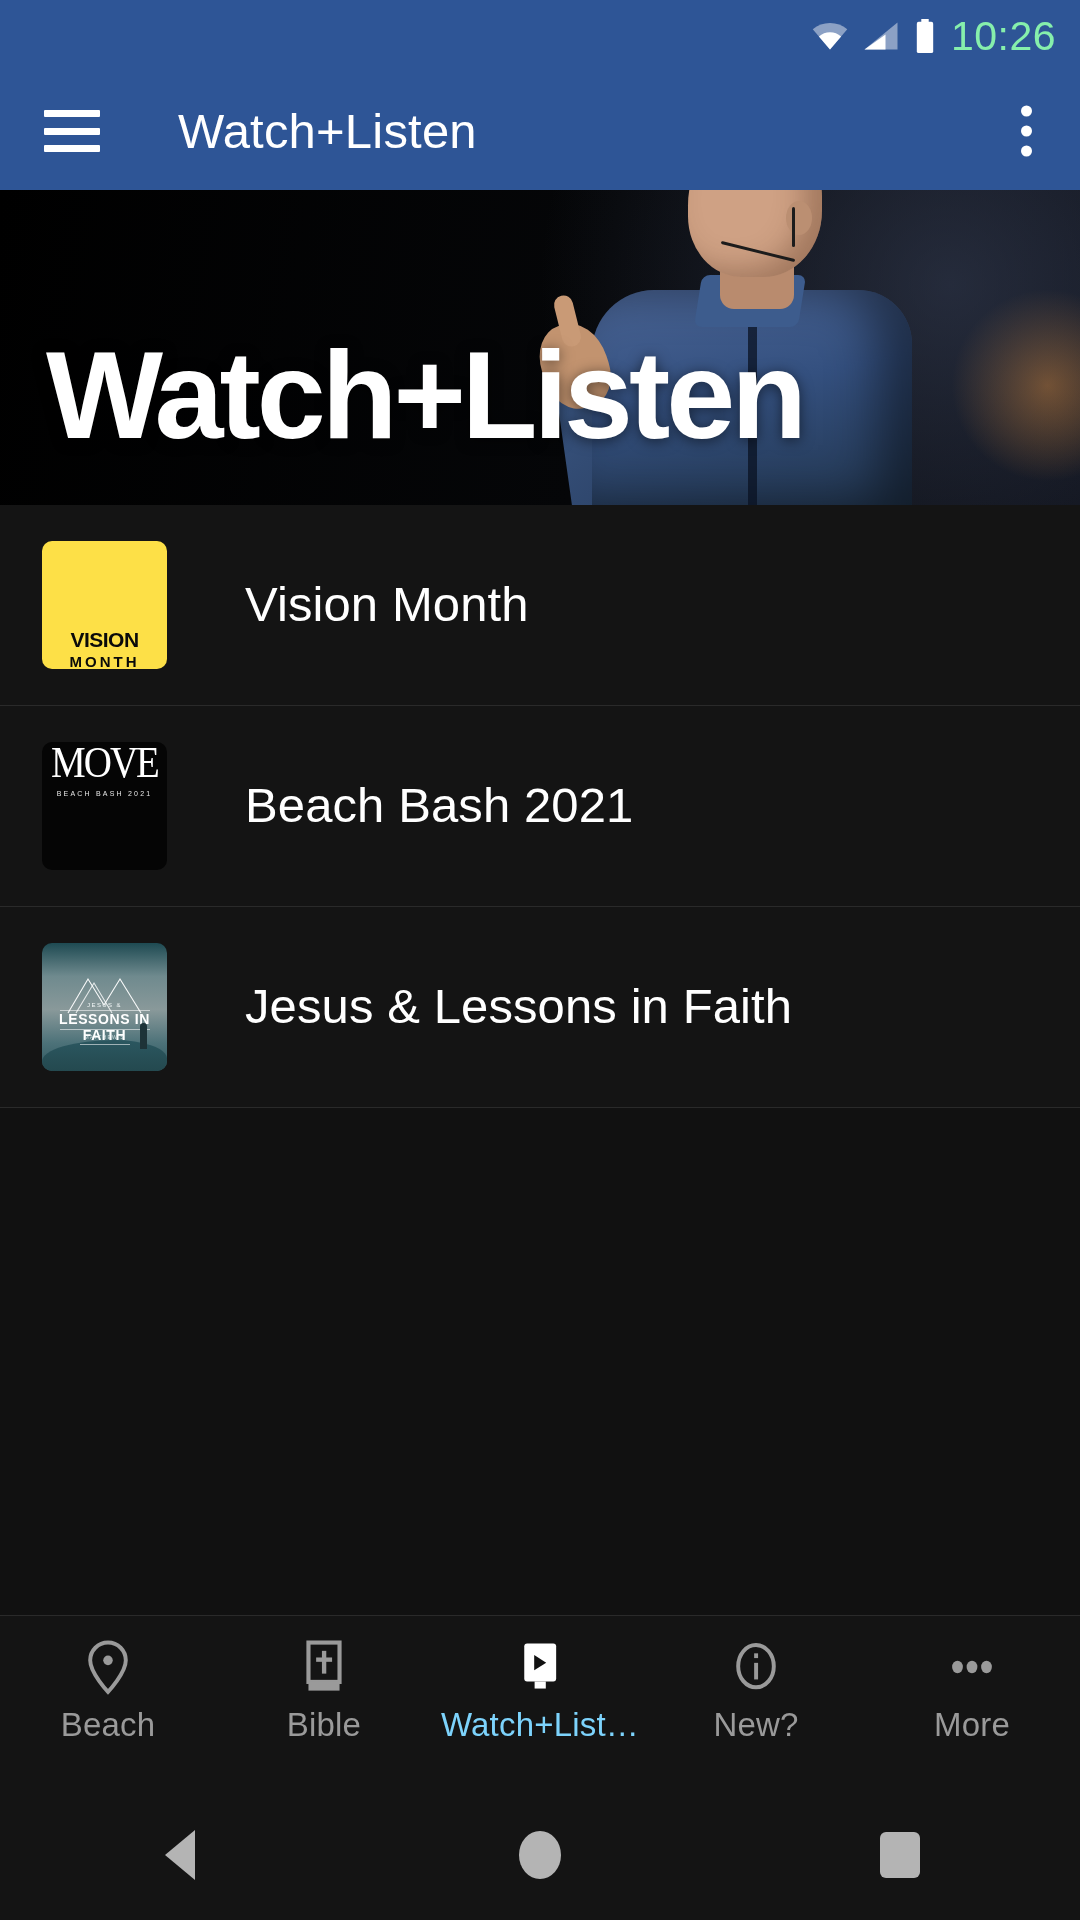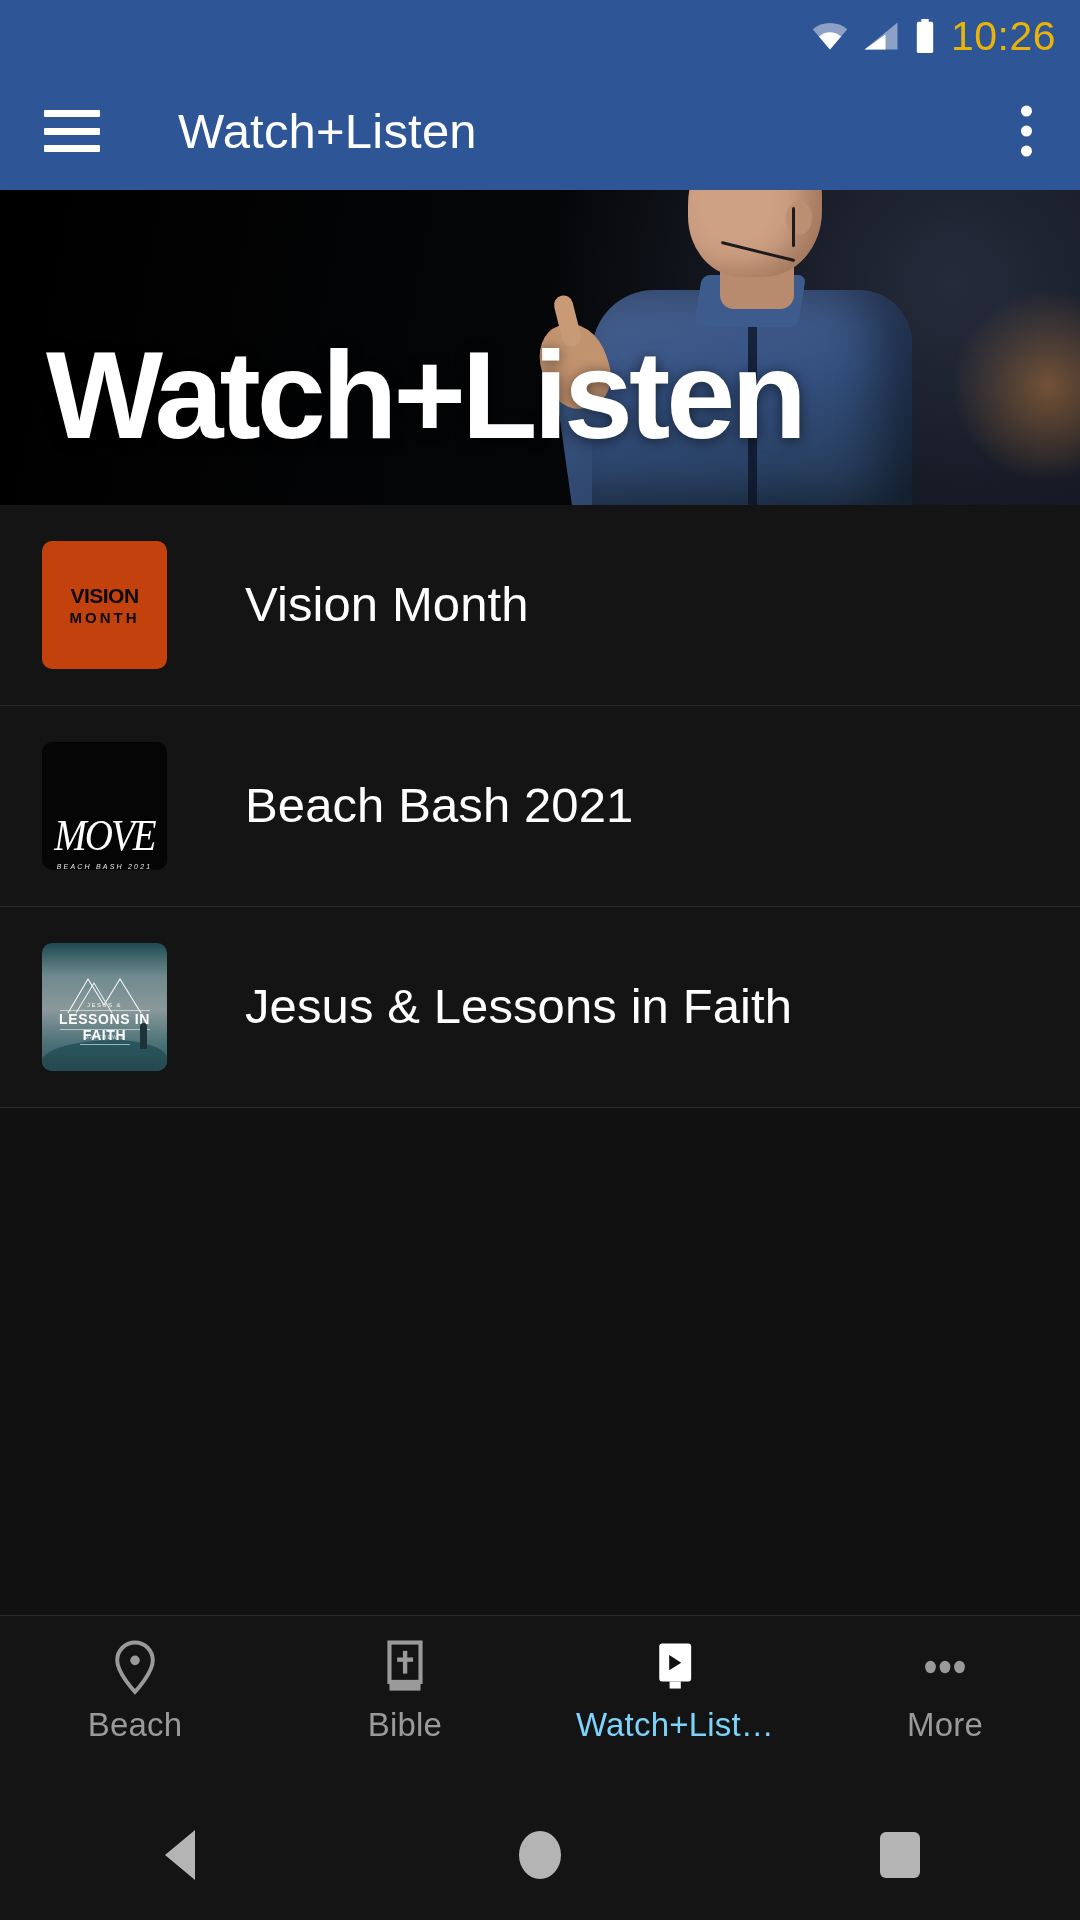--- a/index.html
+++ b/index.html
@@ -13,21 +13,21 @@
 
   
   .statusbar {
     position:absolute; top:0; left:0; width:1080px; height:72px;
     background:#2e5596;
     display:flex; align-items:center; justify-content:flex-end;
     padding-right:24px; gap:14px;
   }
   .sb-icon { display:flex; align-items:center; }
   .sb-time {
-    color:#eab308; font-size:41px; letter-spacing:0.5px;
+    color:#86efac; font-size:41px; letter-spacing:0.5px;
     font-weight:400; line-height:1;
   }
 
   
   .appbar {
     position:absolute; top:72px; left:0; width:1080px; height:118px;
     background:#2e5596;
     display:flex; align-items:center;
   }
   .hamburger {
@@ -165,27 +165,27 @@
     -webkit-text-stroke:1px rgba(255,255,255,0.92);
   }
   .t-jp .wm2 { font-size:37px; margin-left:10px; }
   .t-jp .sub {
     position:absolute; bottom:23%; left:7%; width:86%;
     color:rgba(214,224,228,0.8); font-size:5px; letter-spacing:0.3px;
     text-align:center; white-space:nowrap;
   }
 
   
-  .t-vm { background:#c2410c; display:flex; align-items:center; justify-content:center; }
+  .t-vm { background:#fde047; display:flex; align-items:flex-end; justify-content:center; }
   .t-vm .vm-in { text-align:center; color:#0a0a0a; }
   .t-vm .vm1 { font-size:21px; font-weight:700; letter-spacing:-0.5px; line-height:1; }
   .t-vm .vm2 { font-size:15px; font-weight:700; letter-spacing:3px; line-height:1; margin-top:4px; }
 
   
-  .t-bb { background:#050505; display:flex; align-items:flex-end; justify-content:center;font-style:italic; }
+  .t-bb { background:#050505; display:flex; align-items:flex-start; justify-content:center; }
   .t-bb .bb-in { text-align:center; }
   .t-bb .bb1 {
     font-family:"Liberation Serif", serif; color:#ffffff;
     font-size:39px; font-weight:400; letter-spacing:-2px; line-height:1;
     transform:scaleY(1.12);
   }
   .t-bb .bb2 {
     color:#e8e8e8; font-size:7px; letter-spacing:2.2px; margin-top:9px; white-space:nowrap;
   }
 
@@ -385,20 +385,30 @@
       <span class="tab-icon">
         <svg width="56" height="58" viewBox="0 0 26 28">
           <rect x="5.4" y="2.6" width="15.4" height="18.4" rx="1.4" fill="#ffffff"></rect>
           <path d="M10.2 8.2 L10.2 15.6 L16 11.9 Z" fill="#111111"></path>
           <rect x="10.4" y="21" width="5.4" height="3.4" fill="#ffffff"></rect>
         </svg>
       </span>
       <span class="tab-label">Watch+List…</span>
     </div>
 
+    <div class="tab">
+      <span class="tab-icon">
+        <svg width="52" height="58" viewBox="0 0 24 28">
+          <ellipse cx="12" cy="13.6" rx="8.6" ry="10.2" fill="none" stroke="#9a9a9a" stroke-width="1.9"></ellipse>
+          <rect x="11.1" y="12" width="1.9" height="8" fill="#9a9a9a"></rect>
+          <rect x="11.1" y="7.4" width="1.9" height="2.3" fill="#9a9a9a"></rect>
+        </svg>
+      </span>
+      <span class="tab-label">New?</span>
+    </div>
 
     <div class="tab">
       <span class="tab-icon">
         <svg width="56" height="58" viewBox="0 0 26 28">
           <ellipse cx="6" cy="14" rx="2.6" ry="3" fill="#9a9a9a"></ellipse>
           <ellipse cx="13" cy="14" rx="2.6" ry="3" fill="#9a9a9a"></ellipse>
           <ellipse cx="20" cy="14" rx="2.6" ry="3" fill="#9a9a9a"></ellipse>
         </svg>
       </span>
       <span class="tab-label">More</span>

